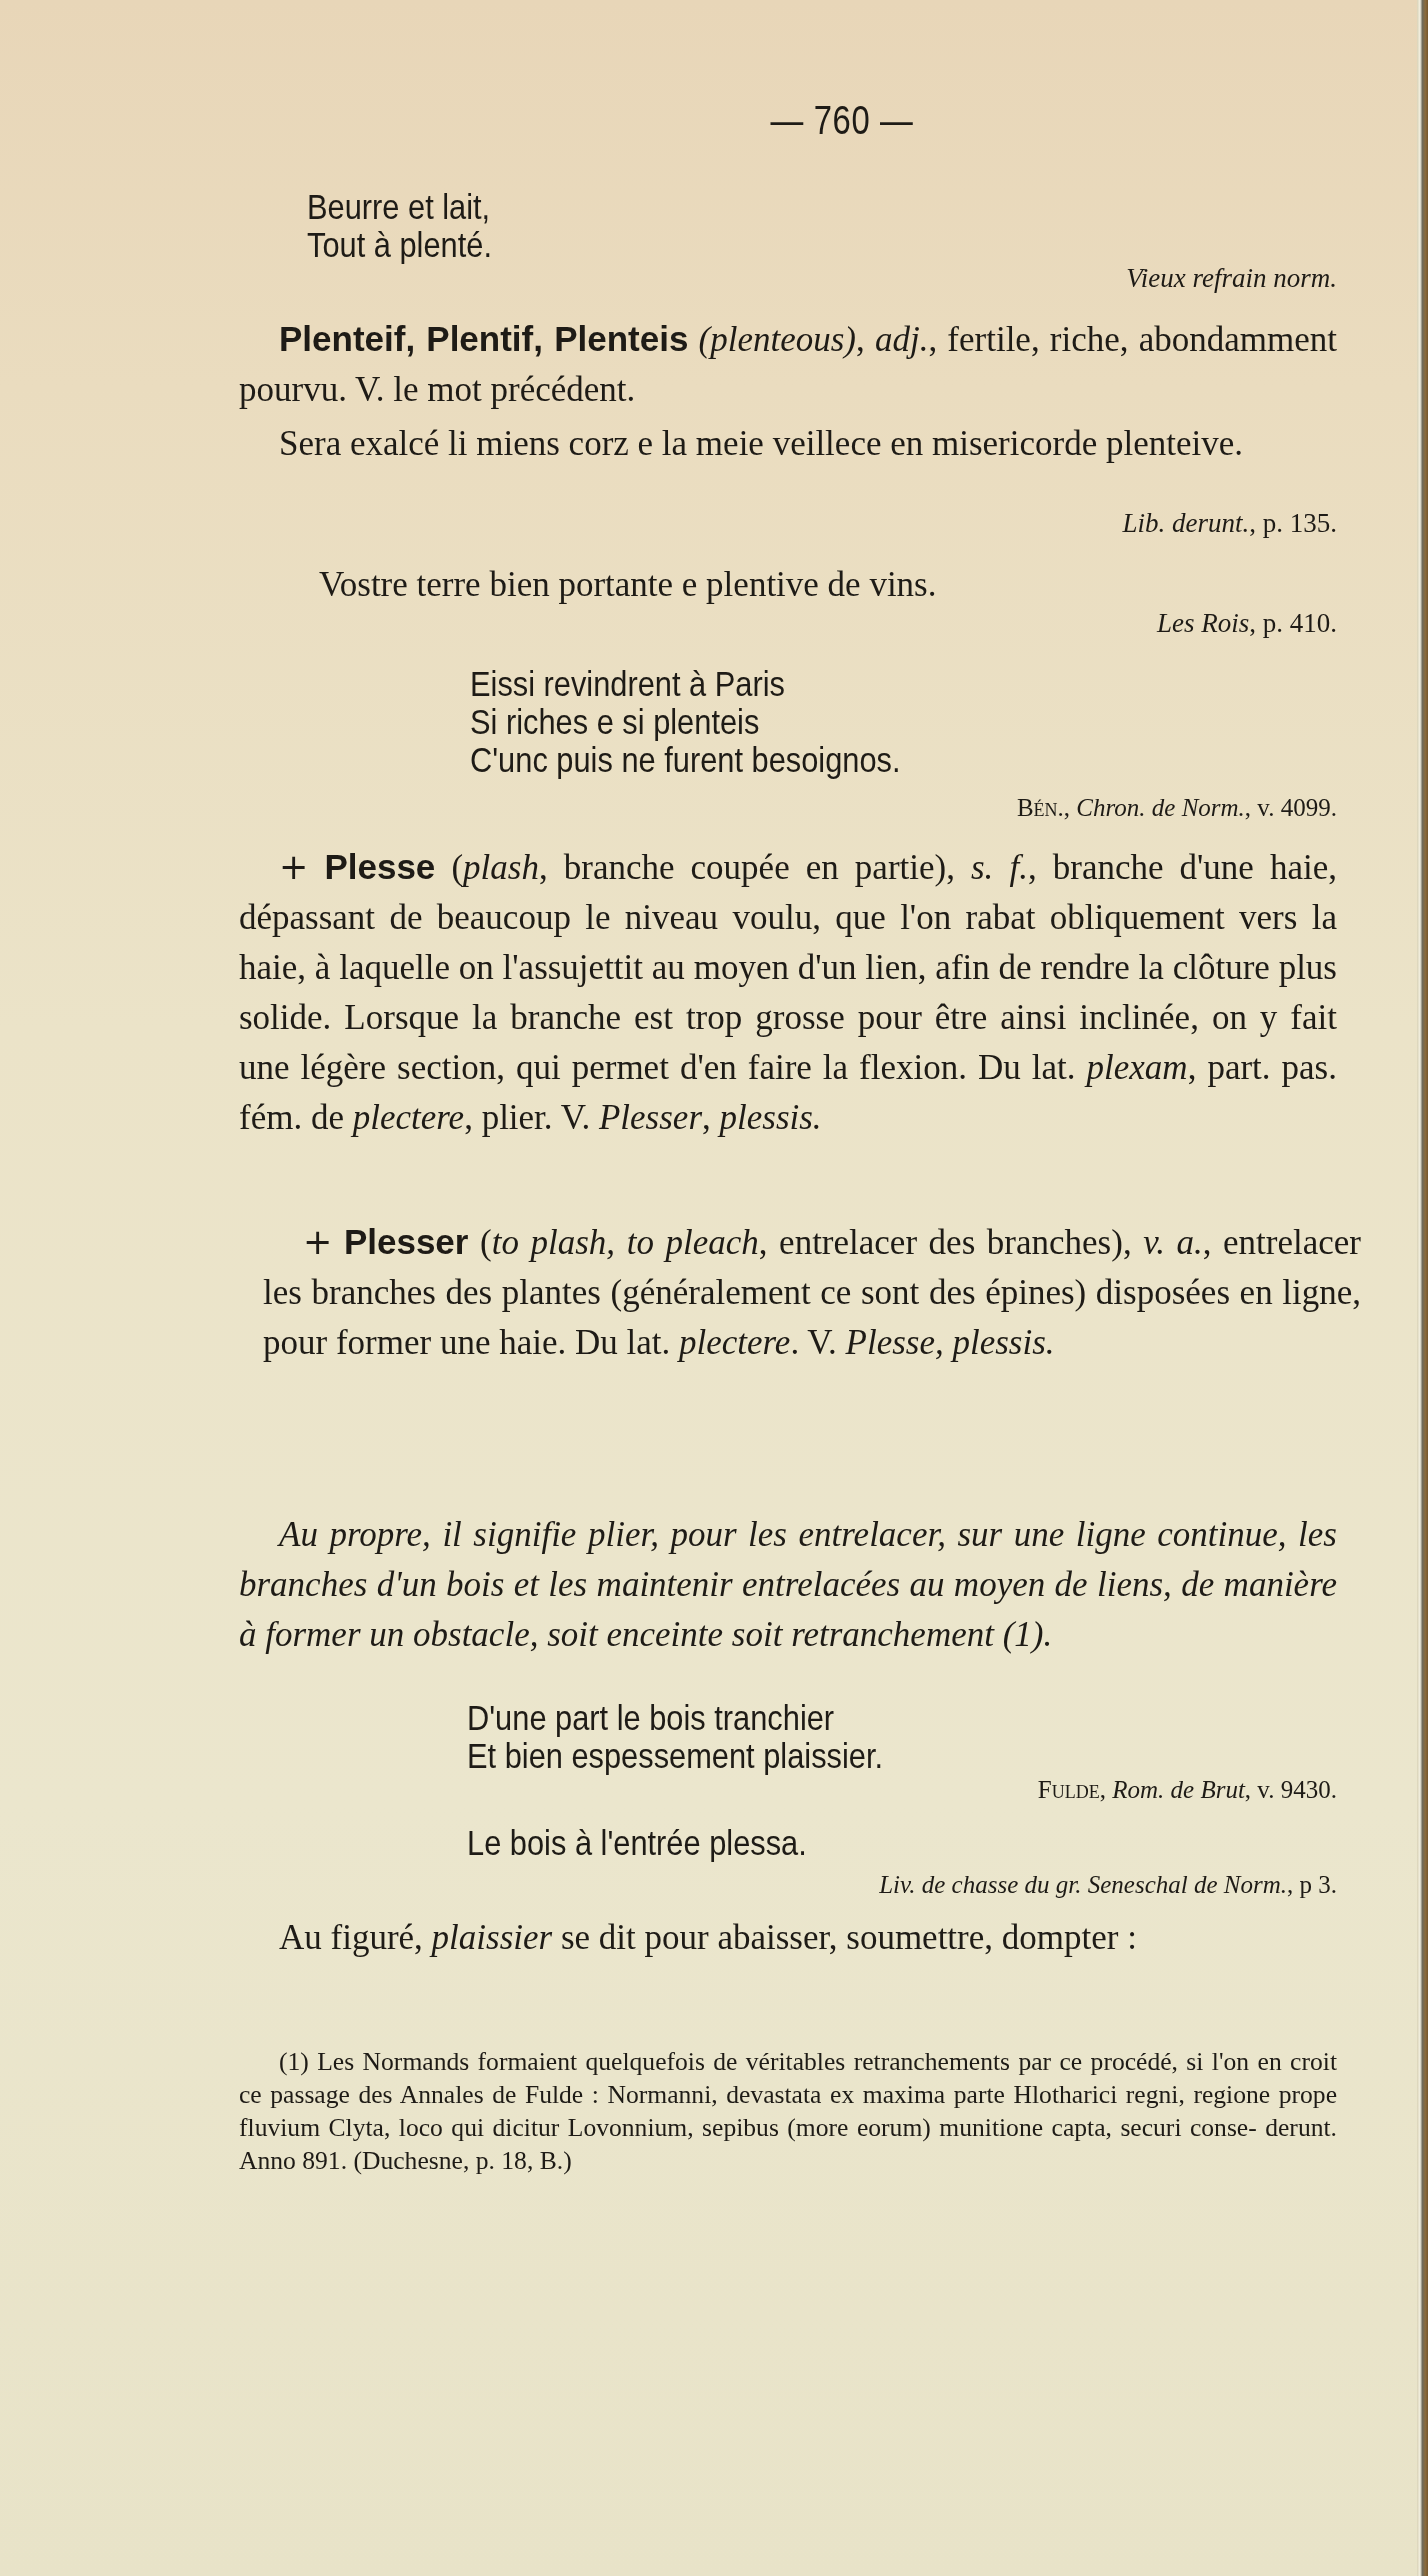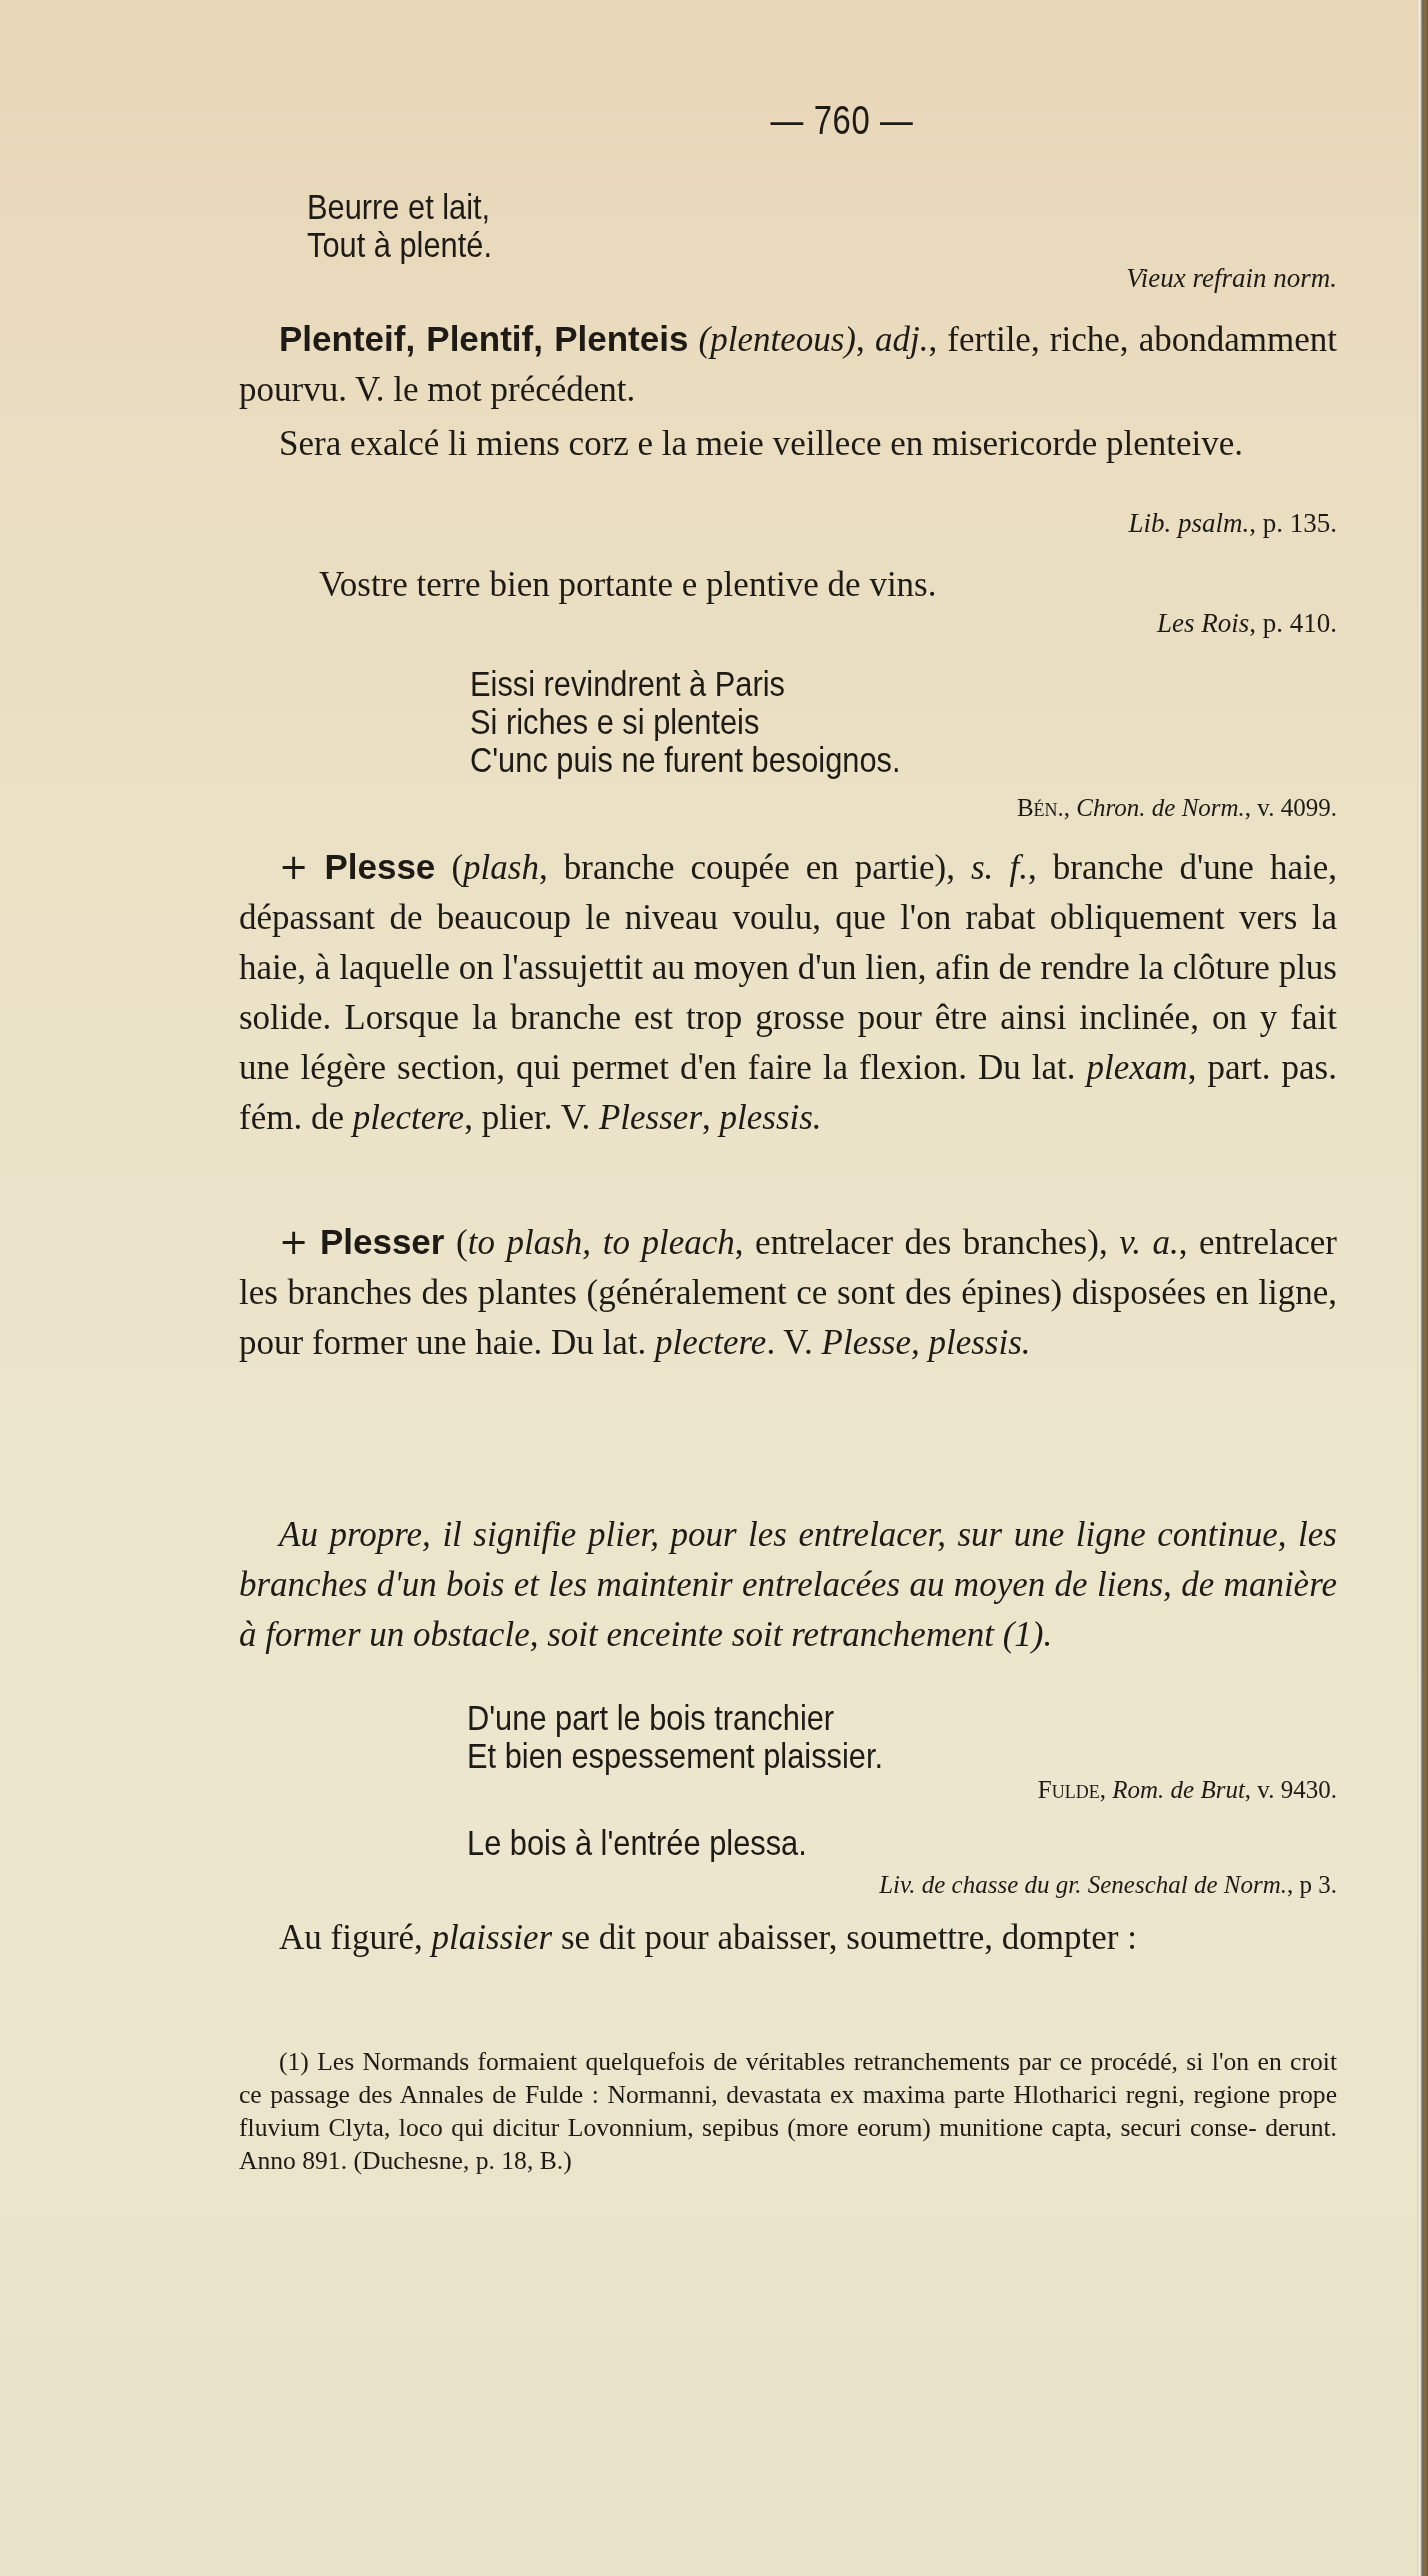--- a/index.html
+++ b/index.html
@@ -47,21 +47,21 @@
   <div class="col t just" style="top:419px;">
     <span style="display:inline-block; width:40px;"></span><span>Sera exalcé li miens corz e la meie veillece en misericorde plenteive.</span>
   </div>
 
   <div class="col t just" style="top:314px;">
     <span class="indent" style="display:inline-block; width:40px;"></span><span class="b">Plenteif, Plentif, Plenteis</span>
     <span class="i">(plenteous)</span>,
     <span class="i">adj.</span><span>, fertile, riche, abondamment pourvu. V. le mot précédent.</span>
   </div>
   <div class="src" style="top:507px;">
-    <span class="i">Lib. psalm.</span><span>, p. 135.</span>
+    <span class="i">Lib. derunt.</span><span>, p. 135.</span>
   </div>
 
   <div class="col t" style="top:560px; left:319px; width:1023px;">
     <span>Vostre terre bien portante e plentive de vins.</span>
   </div>
   <div class="src" style="top:607px;">
     <span class="i">Les Rois</span><span>, p. 410.</span>
   </div>
 
   <div class="verse" style="left:470px; top:665px;">
@@ -71,21 +71,21 @@
   </div>
   <div class="src" style="top:791px; font-size:25px;">
     <span class="sc">Bén.</span>, <span class="i">Chron. de Norm.</span><span>, v. 4099.</span>
   </div>
 
   <div class="col t just" style="top:842px;">
     <span style="display:inline-block; width:40px;"></span><span class="plus">+</span> <span class="b">Plesse</span>
     (<span class="i">plash</span><span>, branche coupée en partie), </span><span class="i">s. f.</span><span>, branche d'une haie, dépassant de beaucoup le niveau voulu, que l'on rabat obliquement vers la haie, à laquelle on l'assujettit au moyen d'un lien, afin de rendre la clôture plus solide. Lorsque la branche est trop grosse pour être ainsi inclinée, on y fait une légère section, qui permet d'en faire la flexion. Du lat. </span><span class="i">plexam</span><span>, part. pas. fém. de </span><span class="i">plectere</span><span>, plier. V. </span><span class="i">Plesser</span><span>, </span><span class="i">plessis.</span>
   </div>
 
-  <div class="col t just" style="top:1217px;">
+  <div class="col t just" style="top:1217px;margin-left:24px;">
     <span style="display:inline-block; width:40px;"></span><span class="plus">+</span> <span class="b">Plesser</span>
     (<span class="i">to plash, to pleach</span><span>, entrelacer des branches), </span><span class="i">v. a.</span><span>, entrelacer les branches des plantes (généralement ce sont des épines) disposées en ligne, pour former une haie. Du lat. </span><span class="i">plectere</span><span>. V. </span><span class="i">Plesse, plessis.</span>
   </div>
 
 
   <div class="col t just" style="top:1510px;font-style:italic;">
     <span style="display:inline-block; width:40px;"></span><span>Au propre, il signifie plier, pour les entrelacer, sur une ligne continue, les branches d'un bois et les maintenir entrelacées au moyen de liens, de manière à former un obstacle, soit enceinte soit retranchement (1).</span>
   </div>
 
   <div class="verse" style="left:467px; top:1699px;">

